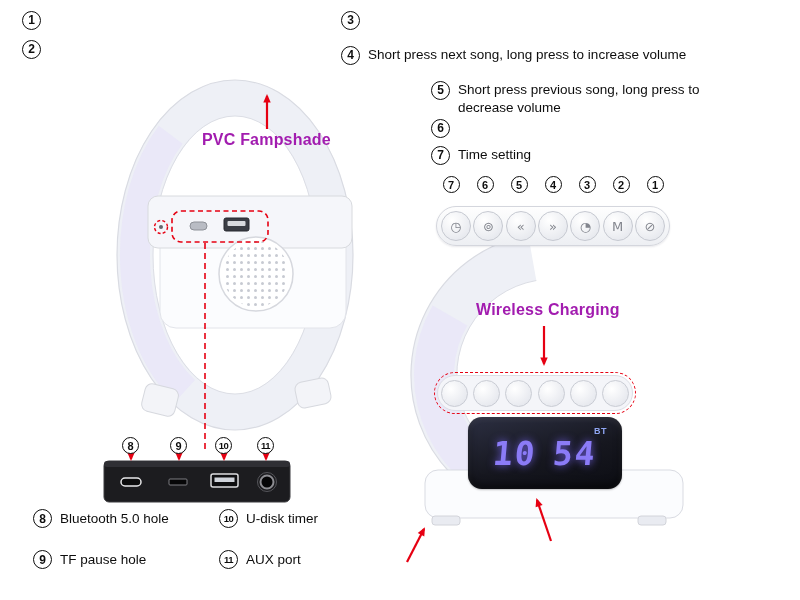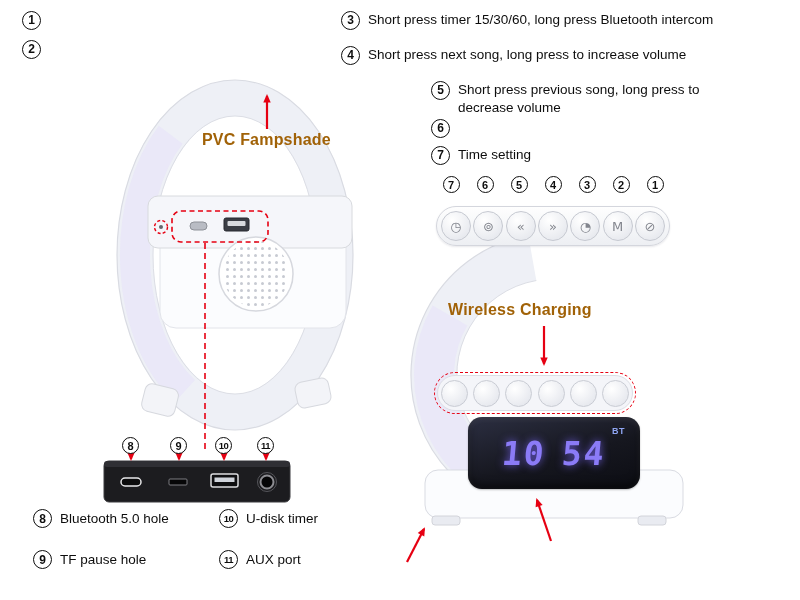--- a/index.html
+++ b/index.html
@@ -10,21 +10,21 @@
 
   
   .ann { position:absolute; display:flex; gap:8px; align-items:flex-start;
          font-size:13.5px; line-height:1.3; color:#0d0d0d; }
   .cnum { flex:0 0 auto; width:19px; height:19px; border:1.5px solid #0d0d0d; border-radius:50%;
           display:inline-flex; align-items:center; justify-content:center;
           font-size:12px; font-weight:700; background:#fff; }
   .cnum.sm { width:17px; height:17px; font-size:11px; border-width:1.3px; }
   .cnum.tw { font-size:9.5px; letter-spacing:-.5px; }
 
-  .biglabel { position:absolute; font-weight:700; font-size:16px; color:#a16207; letter-spacing:.2px; }
+  .biglabel { position:absolute; font-weight:700; font-size:16px; color:#a21caf; letter-spacing:.2px; }
 
   
   .numrow { position:absolute; left:436px; top:176px; width:234px; display:flex; justify-content:space-between; }
   .numcell { width:30px; display:flex; justify-content:center; }
   .pill { position:absolute; left:436px; top:206px; width:234px; height:40px; border-radius:20px;
           background:linear-gradient(#fefefe,#edeff3); border:1px solid #d4d6dd;
           display:flex; align-items:center; justify-content:space-between; padding:0 4px;
           box-shadow:0 1px 2px rgba(30,30,60,.10); }
   .cbtn { width:30px; height:30px; border-radius:50%; border:1px solid #c6c9d1;
           background:radial-gradient(circle at 36% 30%, #ffffff 0%, #e8eaef 75%);
@@ -33,21 +33,21 @@
 
   
   .strip { position:absolute; left:437px; top:375px; width:196px; height:36px; border-radius:18px;
            background:#f4f5f9; border:1px solid #dcdee5; display:flex; align-items:center;
            justify-content:space-between; padding:0 3px; }
   .dash  { position:absolute; inset:-4px; border:1.7px dashed #e60012; border-radius:22px; }
   .coil  { width:27px; height:27px; border-radius:50%; border:1px solid #c9ccd4;
            background:radial-gradient(circle at 35% 32%, #ffffff 0%, #e6e8ee 78%); }
 
   
-  .clock { position:absolute; left:468px; top:417px; width:172px; height:72px; border-radius:14px;
+  .clock { position:absolute; left:468px; top:417px; width:154px; height:72px; border-radius:14px;
            background:linear-gradient(165deg,#2c2f42 0%, #16171f 55%, #0c0d13 100%);
            box-shadow:inset 0 2px 6px rgba(255,255,255,.09), inset 0 -4px 9px rgba(0,0,0,.55), 0 1px 2px rgba(0,0,0,.25);
            display:flex; align-items:center; justify-content:center; gap:16px; }
   .digit { font-family:"DejaVu Sans Mono", monospace; font-weight:bold; font-size:33px;
            color:#8b7bf7; text-shadow:0 0 8px rgba(125,105,255,.8); transform:skewX(-5deg); letter-spacing:2px; }
   .bt { position:absolute; top:9px; right:15px; font-size:9px; font-weight:bold; color:#8fa5f2; letter-spacing:.5px; }
 
   
   .pnum { position:absolute; }
   .pann { position:absolute; display:flex; gap:8px; align-items:center; font-size:13.5px; }
@@ -123,40 +123,39 @@
 
   <div class="ann" style="left:22px; top:11px; width:330px">
     <span class="cnum">1</span>
   </div>
   <div class="ann" style="left:22px; top:40px; width:258px">
     <span class="cnum">2</span>
   </div>
 
   <div class="ann" style="left:341px; top:11px; width:450px">
     <span class="cnum">3</span>
-    <span>Short press timer 15/30/60, long press Bluetooth intercom</span>
   </div>
   <div class="ann" style="left:341px; top:46px; width:450px">
     <span class="cnum">4</span>
     <span>Short press next song, long press to increase volume</span>
   </div>
   <div class="ann" style="left:431px; top:81px; width:300px">
     <span class="cnum">5</span>
     <span>Short press previous song, long press to decrease volume</span>
   </div>
   <div class="ann" style="left:431px; top:119px; width:300px">
     <span class="cnum">6</span>
   </div>
   <div class="ann" style="left:431px; top:146px; width:300px">
     <span class="cnum">7</span>
     <span>Time setting</span>
   </div>
 
   <div class="biglabel" style="left:202px; top:131px">PVC Fampshade</div>
-  <div class="biglabel" style="left:448px; top:301px">Wireless Charging</div>
+  <div class="biglabel" style="left:476px; top:301px">Wireless Charging</div>
 
   <div class="numrow">
     <span class="numcell">
         <span class="cnum sm">7</span>
       </span>
     <span class="numcell">
         <span class="cnum sm">6</span>
       </span>
     <span class="numcell">
         <span class="cnum sm">5</span>

